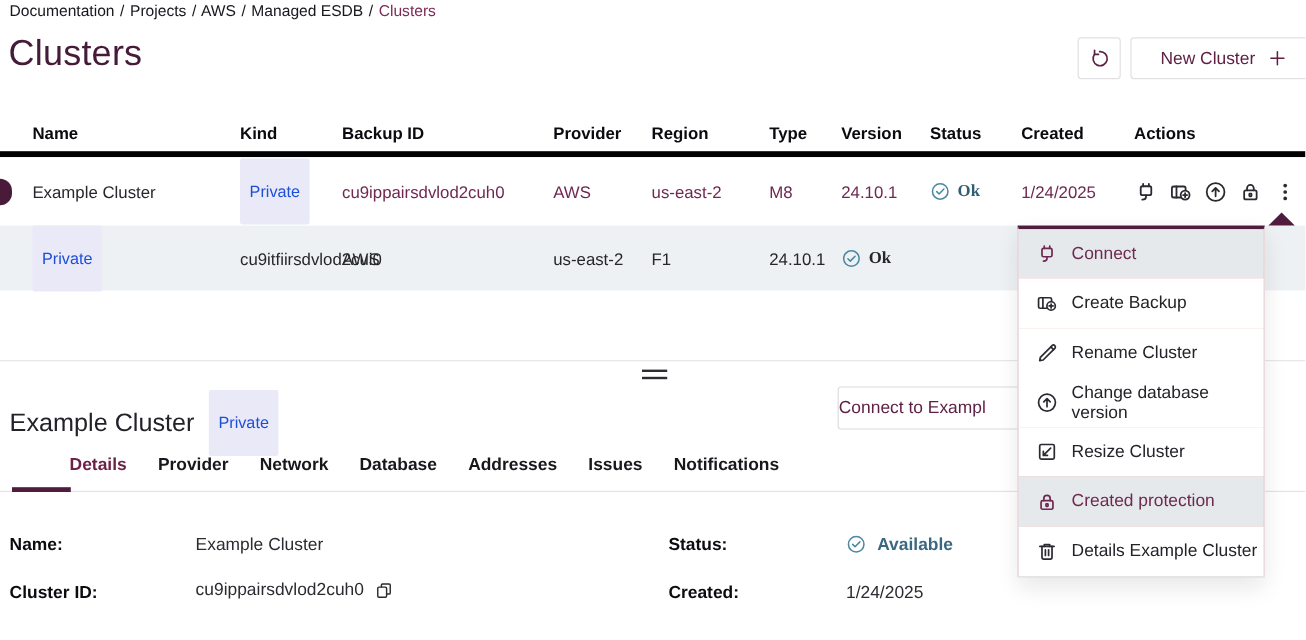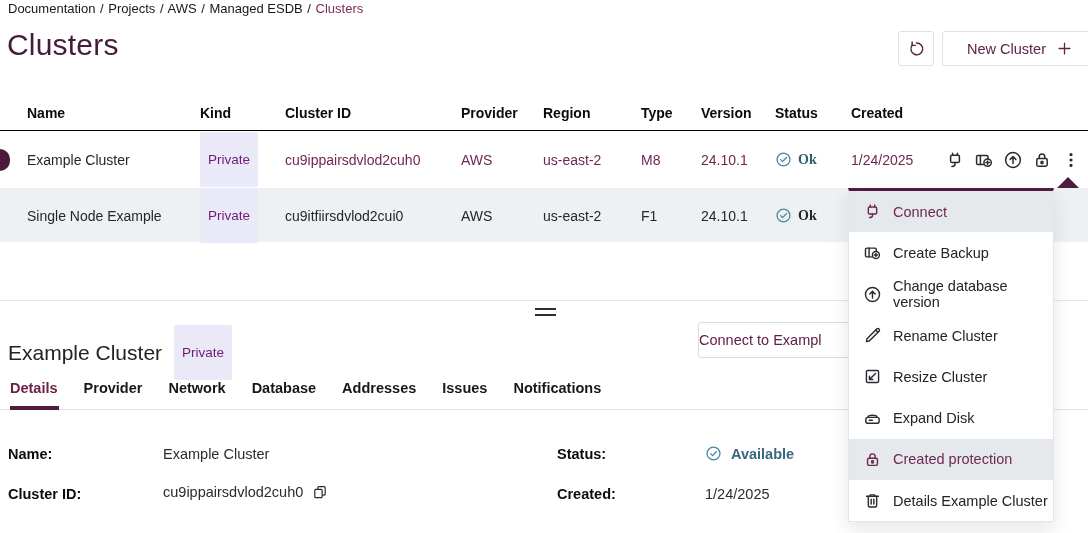--- a/index.html
+++ b/index.html
@@ -30,29 +30,29 @@
     font-size:14.5px; cursor:pointer;
   }
 
   
   .cluster-table { position:absolute; left:0; top:95px; width:1088px; }
   .trow {
     display:grid;
     grid-template-columns:27px 173px 85px 176px 82px 98px 60px 74px 76px 82px 1fr;
     align-items:center;
   }
-  .thead { height:36px; border-bottom:1px solid #000000; font-weight:bold; font-size:14px; color:#0a0a0f; }
+  .thead { height:36px; border-bottom:5px solid #000000; font-weight:bold; font-size:14px; color:#0a0a0f; }
   .row-a { height:57px; background:#fff; }
   .row-b { height:54px; background:#eef1f4; }
   .cell { font-size:14px; }
   .row-a .cell.tinted { color:#6f2852; }
   .row-b .cell, .cell.name { color:#26262d; }
   .marker { width:10px; height:22px; background:#4a1b38; border-radius:0 11px 11px 0; }
   .badge {
-    display:inline-block; background:#e9e9f8; color:#701a75;
+    display:inline-block; background:#e9e9f8; color:#1d4ed8;
     font-size:13.5px; padding:20px 8px; border-radius:2px;
   }
   .status-cell { display:flex; align-items:center; gap:6px; font-weight:bold; color:#335d73;font-family:Liberation Serif, serif; }
   .status-cell svg { color:#4c87a0; }
   .actions-cell { display:flex; align-items:center; gap:9px; padding-left:12px; color:#2a2a30; }
   .actions-cell .abtn { cursor:pointer; color:#2a2a30; }
 
   
   .menu-caret {
     position:absolute; left:1057px; top:177px; width:0; height:0; z-index:31;
@@ -81,21 +81,21 @@
   .detail-heading { position:absolute; left:8px; top:325px; display:flex; align-items:center; gap:12px; }
   .detail-heading .dh-title { font-size:21px; font-weight:400; color:#232229; }
   .connect-btn {
     position:absolute; left:698px; top:322px; width:168px; height:36px; z-index:5;
     border:1px solid #dcdce0; border-radius:3px; background:#fff; color:#5e2145;
     font-size:14.5px; display:flex; align-items:center; 
     white-space:nowrap; overflow:hidden; cursor:pointer;
   }
   .tabs { position:absolute; left:10px; top:380px; display:flex; gap:26px; font-size:14.5px; font-weight:bold; color:#17171c; }
   .tab { cursor:pointer; }
-  .tab.active { color:#6d2146; }
+  .tab.active { color:#6d2146;margin-left:48px; }
   .tabs-line { position:absolute; left:0; top:409px; width:1088px; height:1px; background:#e3e3e7; }
   .tab-underline { position:absolute; left:10px; top:406px; width:49px; height:4px; background:#4f1c3d; }
 
   .field-label { position:absolute; font-size:14.5px; font-weight:bold; color:#0b0b10; }
   .field-value { position:absolute; font-size:14.5px; color:#2c2b31; display:flex; align-items:center; gap:9px; }
   .field-value.status { font-weight:bold; color:#3a6880; }
   .field-value.status svg { color:#4c87a0; }
   .copy-btn { color:#2a2a30; cursor:pointer; }
 </style>
 </head>
@@ -131,27 +131,28 @@
           <path d="M10 3.6v12.8M3.6 10h12.8"></path>
         </svg>
     </span>
   </div>
 
   <div class="cluster-table">
     <div class="trow thead">
       <div></div>
       <div>Name</div>
       <div>Kind</div>
-      <div>Cluster ID</div>
+      <div>Backup ID</div>
       <div>Provider</div>
       <div>Region</div>
       <div>Type</div>
       <div>Version</div>
       <div>Status</div>
       <div>Created</div>
+      <div style="padding-left:12px">Actions</div>
     </div>
 
     <div class="trow row-a">
       <div>
           <div class="marker"></div>
         </div>
       <div class="cell name">Example Cluster</div>
       <div><span class="badge">Private</span></div>
       <div class="cell tinted">cu9ippairsdvlod2cuh0</div>
       <div class="cell tinted">AWS</div>
@@ -202,21 +203,20 @@
               <circle cx="10" cy="4.6" r="1.55"></circle>
               <circle cx="10" cy="10" r="1.55"></circle>
               <circle cx="10" cy="15.4" r="1.55"></circle>
             </svg>
         </span>
       </div>
     </div>
 
     <div class="trow row-b">
       <div></div>
-      <div class="cell name">Single Node Example</div>
       <div><span class="badge">Private</span></div>
       <div class="cell">cu9itfiirsdvlod2cui0</div>
       <div class="cell">AWS</div>
       <div class="cell">us-east-2</div>
       <div class="cell">F1</div>
       <div class="cell">24.10.1</div>
       <div class="status-cell cell">
         <span>
           <svg width="17" height="17" viewBox="0 0 20 20">
               <circle cx="10" cy="10" r="7.6" fill="none" stroke="currentColor" stroke-width="1.5"></circle>
@@ -302,53 +302,43 @@
             <path d="M6.4 5.4v9.2"></path>
             <circle cx="13.6" cy="12.6" r="3.7" fill="#fff"></circle>
             <path d="M13.6 10.9v3.4M11.9 12.6h3.4"></path>
           </svg>
       </span>
       <span>Create Backup</span>
     </div>
     <div class="menu-item">
       <span class="mi-icon">
         <svg class="ic" width="19" height="19" viewBox="0 0 20 20">
+            <path d="M3.6 16.4l.6-3L14.7 2.9a1.75 1.75 0 0 1 2.4 2.4L6.6 15.8l-3 .6z"></path>
+            <path d="M13.4 4.3l2.3 2.3"></path>
+          </svg>
+      </span>
+      <span>Rename Cluster</span>
+    </div>
+    <div class="menu-item">
+      <span class="mi-icon">
+        <svg class="ic" width="19" height="19" viewBox="0 0 20 20">
             <circle cx="10" cy="10" r="7.4"></circle>
             <path d="M10 13.6V6.8M7.2 9.4L10 6.6l2.8 2.8"></path>
           </svg>
       </span>
       <span>Change database version</span>
     </div>
     <div class="menu-item">
       <span class="mi-icon">
         <svg class="ic" width="19" height="19" viewBox="0 0 20 20">
-            <path d="M3.6 16.4l.6-3L14.7 2.9a1.75 1.75 0 0 1 2.4 2.4L6.6 15.8l-3 .6z"></path>
-            <path d="M13.4 4.3l2.3 2.3"></path>
-          </svg>
-      </span>
-      <span>Rename Cluster</span>
-    </div>
-    <div class="menu-item">
-      <span class="mi-icon">
-        <svg class="ic" width="19" height="19" viewBox="0 0 20 20">
             <rect x="3.6" y="3.6" width="12.8" height="12.8" rx="1.4"></rect>
             <path d="M13.2 6.8l-6.4 6.4M6.8 9.6v3.6h3.6"></path>
           </svg>
       </span>
       <span>Resize Cluster</span>
-    </div>
-    <div class="menu-item">
-      <span class="mi-icon">
-        <svg class="ic" width="19" height="19" viewBox="0 0 20 20">
-            <rect x="3" y="8.8" width="14" height="6.2" rx="2.2"></rect>
-            <path d="M5.2 8.8c0-3 9.6-3 9.6 0"></path>
-            <path d="M6.6 11.9h3.2"></path>
-          </svg>
-      </span>
-      <span>Expand Disk</span>
     </div>
     <div class="menu-item hl">
       <span class="mi-icon">
         <svg class="ic" width="19" height="19" viewBox="0 0 20 20">
             <rect x="4.8" y="8.6" width="10.4" height="7.6" rx="1.4"></rect>
             <path d="M7.2 8.6V6.9a2.8 2.8 0 0 1 5.6 0v1.7"></path>
             <rect x="9.1" y="11.4" width="1.8" height="2.2" rx="0.4"></rect>
           </svg>
       </span>
       <span>Created protection</span>

